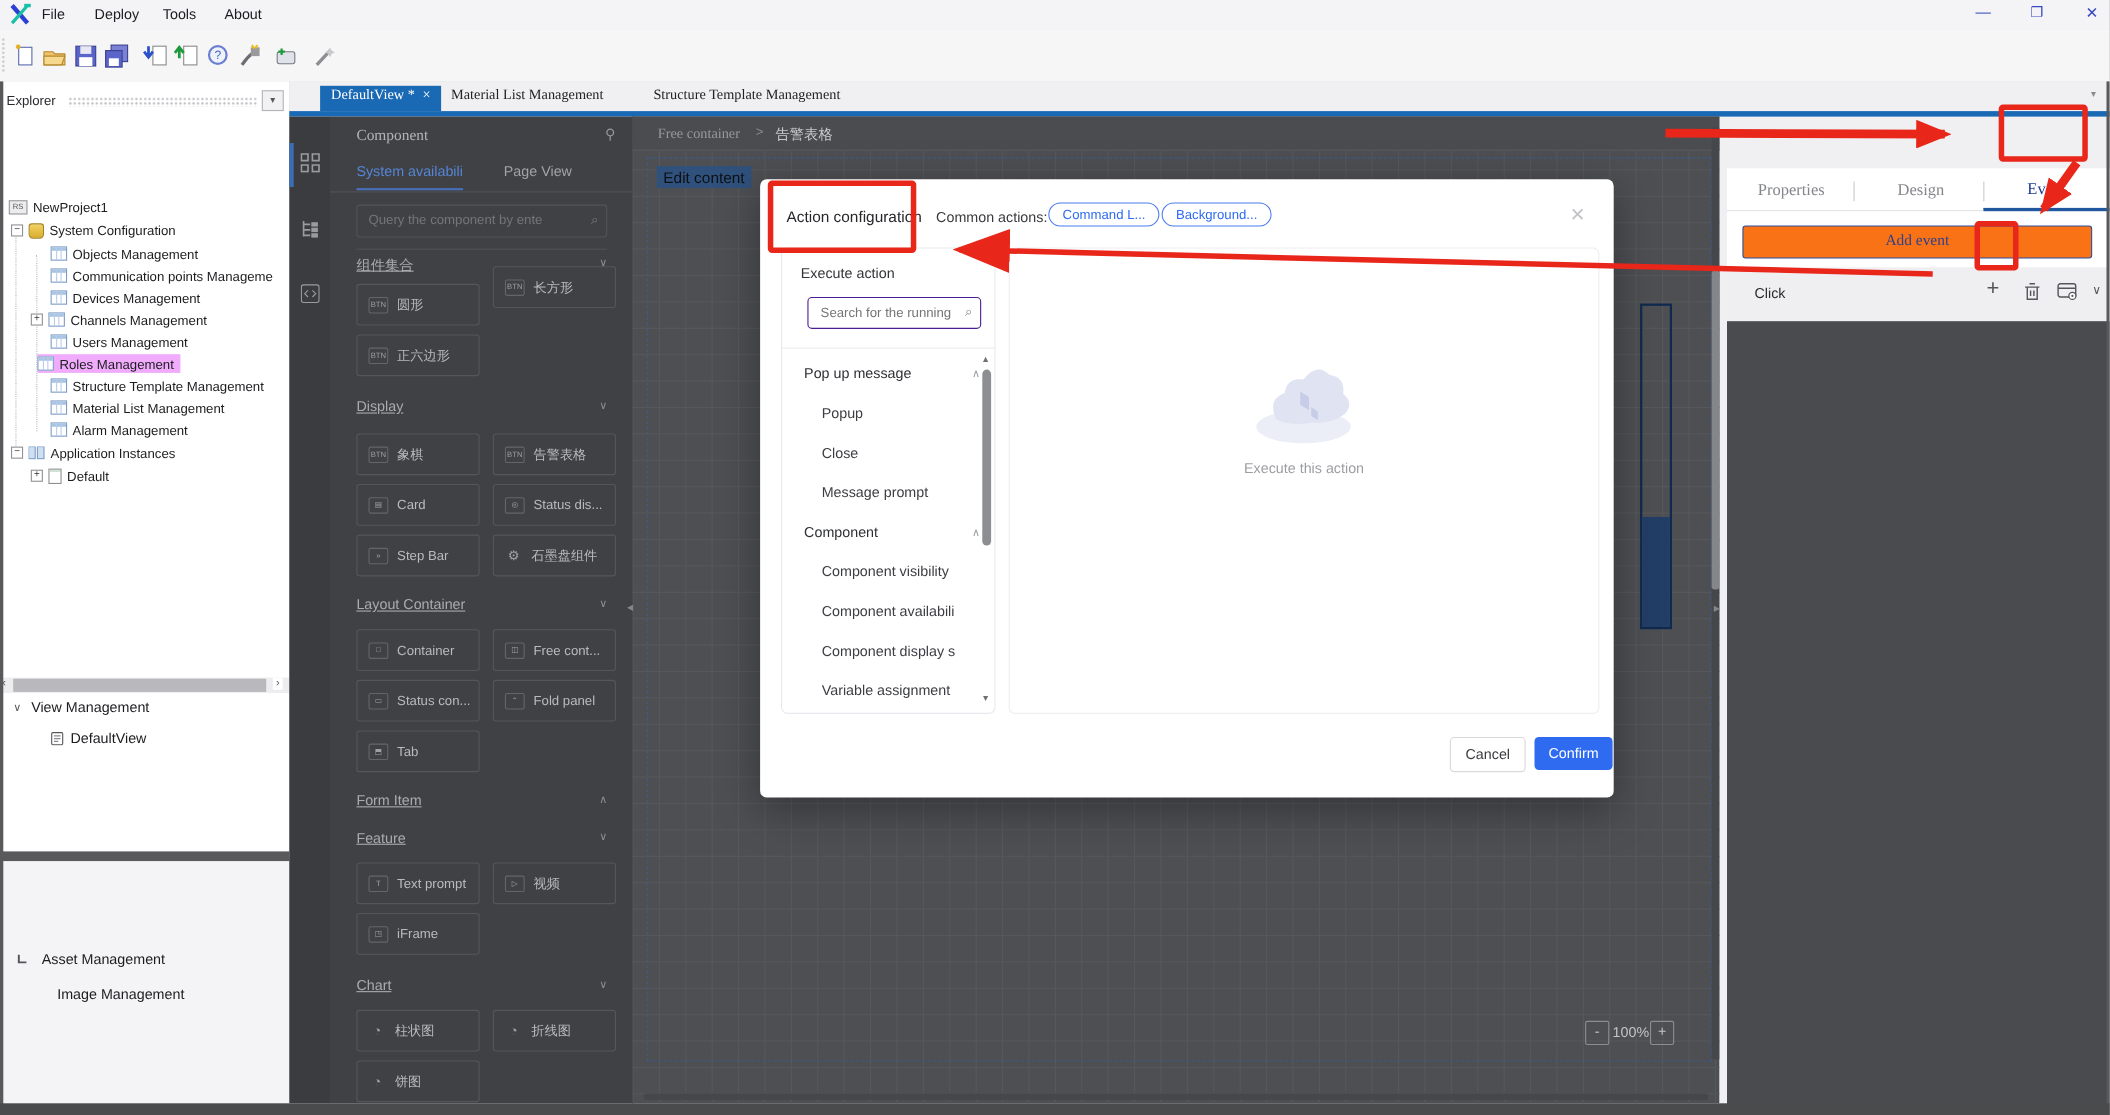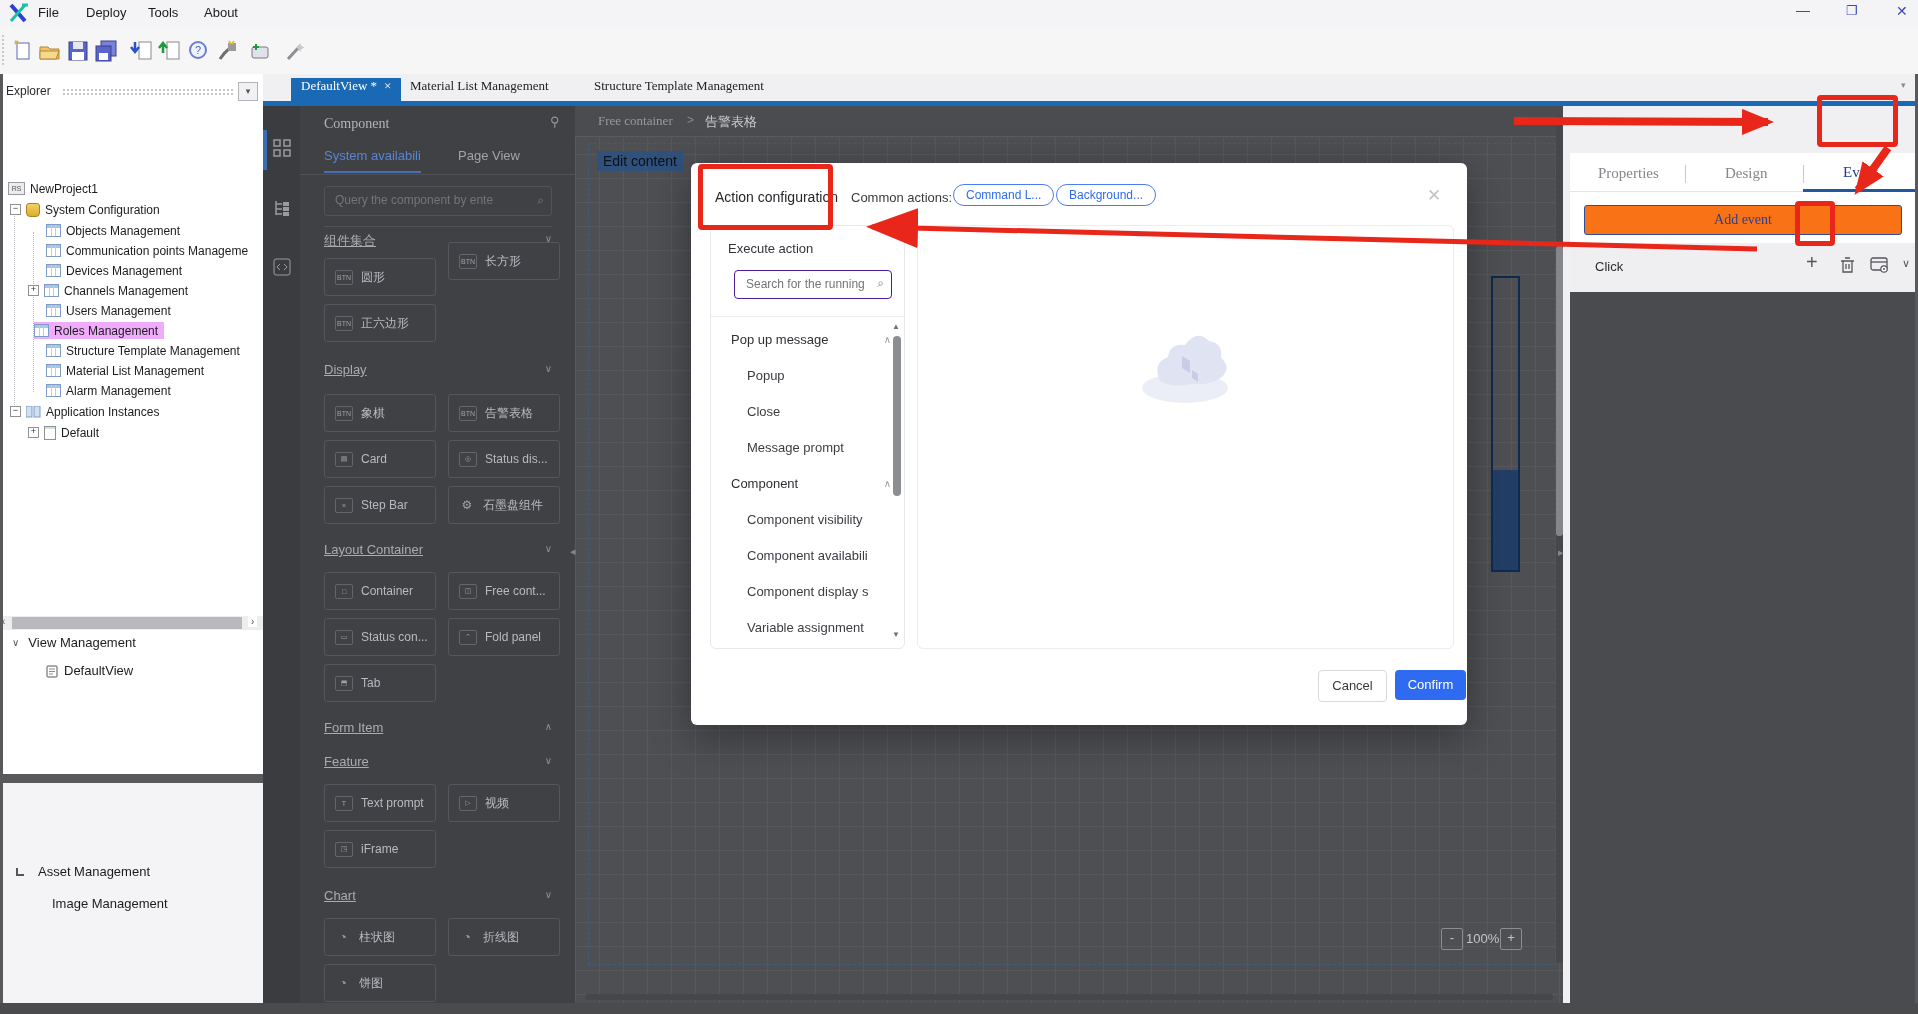--- a/index.html
+++ b/index.html
@@ -430,20 +430,21 @@
       <div class="abs" style="right:3px;top:110px;width:8px;height:160px;background:#8d8e92;border-radius:4px"></div>
       <span class="abs" style="right:4px;top:404px;font-size:8px;color:#6f7074">▼</span>
     </div>
 
     <div class="abs" style="left:226px;top:62px;width:535px;height:422px;border:1px solid #ededf1;border-radius:6px">
       <svg class="abs" style="left:212px;top:100px" width="110" height="80">
         <ellipse cx="55" cy="62" rx="43" ry="15" fill="#eceef7"></ellipse>
         <path d="M30 55 q-8 -18 8 -24 q2 -14 17 -12 q12 -16 24 -4 q14 2 12 17 q10 8 2 18 q-12 10 -30 8 q-22 4 -33 -3 z" fill="#dfe3f2"></path>
         <path d="M52 30 l8 5 v12 l-8 -5 z M62 44 l6 4 v8 l-6 -4 z" fill="#c7cde6"></path>
       </svg>
+      <span class="abs" style="left:0;top:192px;width:535px;text-align:center;font-size:13px;color:#9d9ea3">Execute this action</span>
     </div>
 
     <div class="abs" style="left:627px;top:507px;width:67px;height:30px;border:1px solid #d9d9dd;border-radius:4px;background:#fff;text-align:center;line-height:29px;font-size:13px;color:#3a3a3e">Cancel</div>
     <div class="abs" style="left:704px;top:507px;width:71px;height:30px;border-radius:4px;background:#2e6bf0;text-align:center;line-height:30px;font-size:13px;color:#fff">Confirm</div>
   </div>
 
   <div class="redbox" style="left:698px;top:164px;width:125px;height:56px"></div>
   <div class="redbox" style="left:1817px;top:95px;width:71px;height:42px"></div>
   <div class="redbox" style="left:1795px;top:201px;width:30px;height:35px"></div>
   <svg id="annot-svg" width="1918" height="1014">

